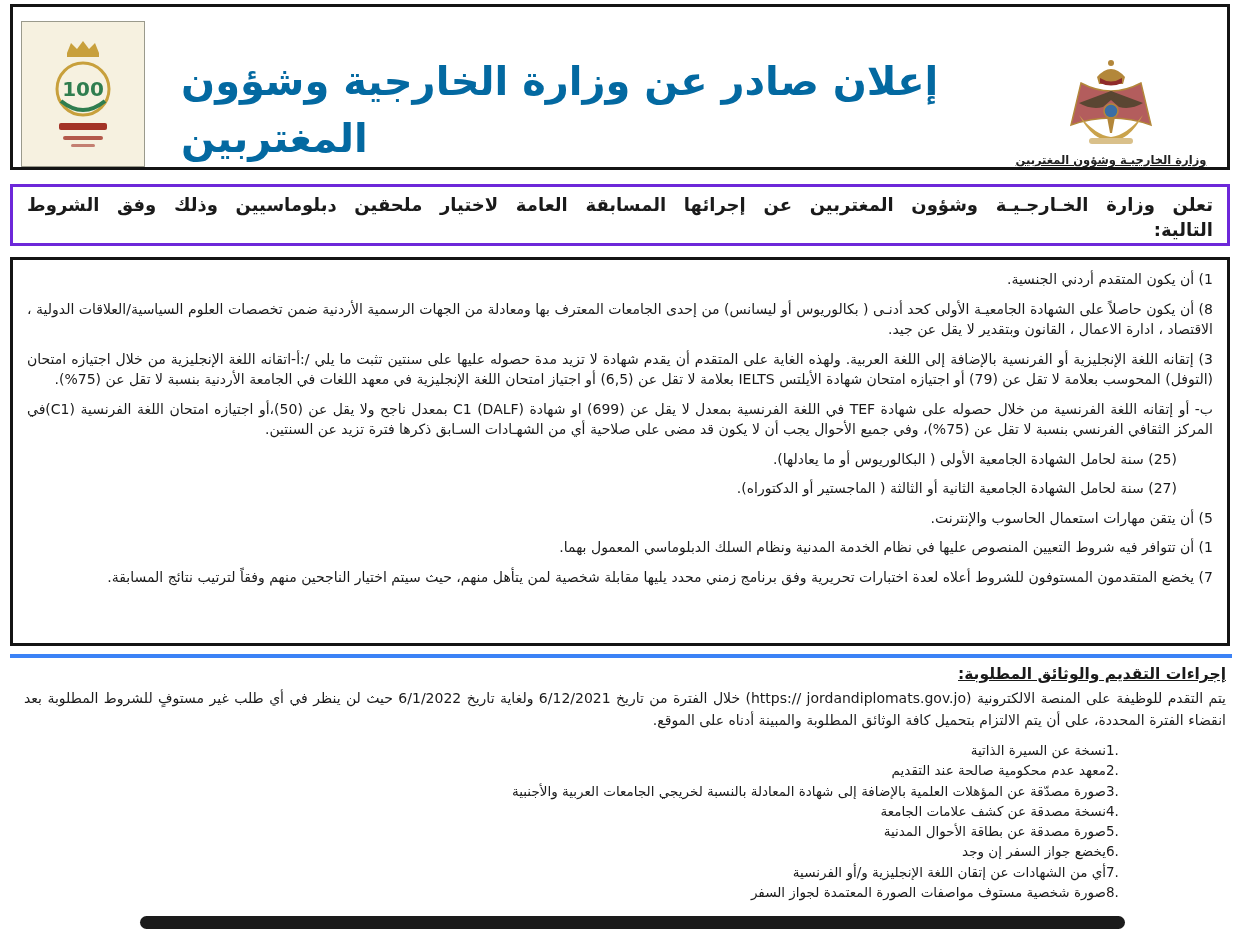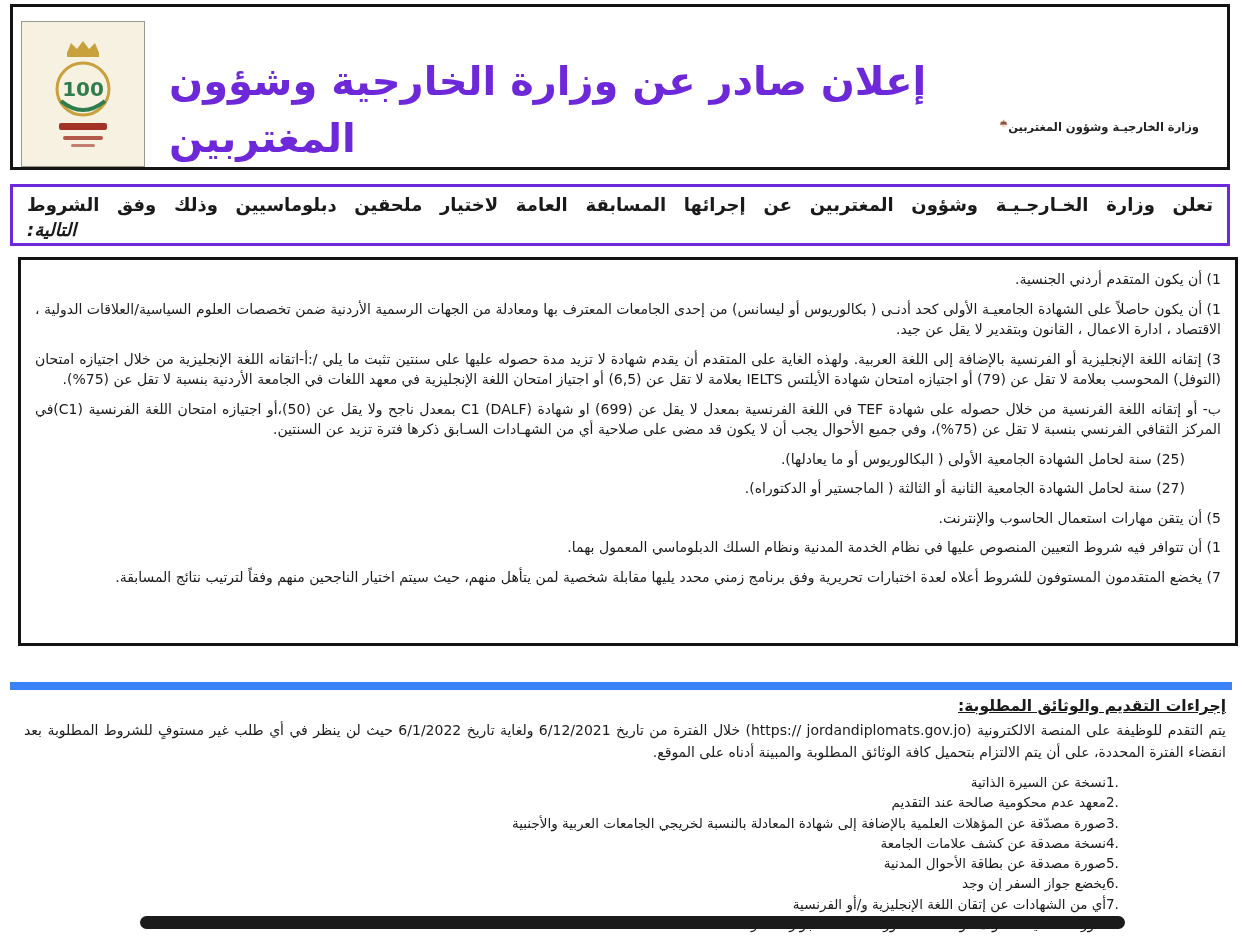--- a/index.html
+++ b/index.html
@@ -29,36 +29,38 @@
     border: 1px solid #9a9a8c;
     background: #f6f1e0;
     display: flex;
     flex-direction: column;
     align-items: center;
     justify-content: center;
     flex: 0 0 auto;
   }
   .main-title {
     flex: 1 1 auto;
-    margin: 0 24px 0 24px;
+    margin: 0 24px 0 36px;
     direction: rtl;
     text-align: left;
     font-size: 40px;
     line-height: 57px;
     font-weight: bold;
-    color: #6d28d9;
+    color: #0369a1;
     max-width: 800px;
   }
   .emblem-wrap {
     flex: 0 0 auto;
     width: 200px;
     display: flex;
+    flex-direction: column;
     align-items: center;
     justify-content: center;
     padding-left: 6px;
+    text-decoration: underline;
   }
   .emblem-caption {
     direction: rtl;
     font-size: 11.5px;
     font-weight: bold;
     white-space: nowrap;
     margin-top: 8px;
     color: #222;
   }
 
@@ -71,48 +73,47 @@
     box-sizing: content-box;
     padding: 0;
   }
   .intro-inner { padding: 5px 14px; direction: rtl; }
   .intro-line1 {
     font-size: 18px; font-weight: bold; line-height: 25px;
     text-align: justify; text-align-last: justify;
   }
   .intro-line2 {
     font-size: 18px; font-weight: bold; line-height: 25px;
-    text-align: left;
-    font-style: italic;
+    text-align: right;
   }
 
   
   .conditions-box {
     position: absolute;
-    left: 18px; top: 257px;
+    left: 10px; top: 257px;
     width: 1186px; height: 365px;
     border: 3px solid #141414;
     padding: 9px 14px;
     direction: rtl;
     overflow: hidden;
   }
   .condition-item {
     font-size: 14px;
     line-height: 20.5px;
     text-align: justify;
     margin-bottom: 9px;
   }
   .condition-item.indent { padding-right: 36px; }
 
   
   .procedures {
     position: absolute;
-    left: 10px; top: 682px;
+    left: 10px; top: 654px;
     width: 1222px;
-    border-top: 8px solid #3b82f6;
+    border-top: 4px solid #3b82f6;
     direction: rtl;
   }
   .proc-heading {
     margin: 7px 6px 0 0;
     font-size: 15.5px;
     font-weight: bold;
     text-decoration: underline;
     text-align: right;
   }
   .proc-intro {
@@ -196,21 +197,21 @@
     <div class="intro-inner">
       <div class="intro-line1">تعلن وزارة الخـارجـيـة وشؤون المغتربين عن إجرائها المسابقة العامة لاختيار ملحقين دبلوماسيين وذلك وفق الشروط</div>
       <div class="intro-line2">التالية:</div>
     </div>
   </div>
 
   <div class="conditions-box">
 
       <div class="condition-item">1) أن يكون المتقدم أردني الجنسية.</div>
 
-      <div class="condition-item">1) أن يكون حاصلاً على الشهادة الجامعيـة الأولى كحد أدنـى ( بكالوريوس أو ليسانس)  من إحدى الجامعات المعترف بها ومعادلة من الجهات الرسمية الأردنية ضمن تخصصات العلوم السياسية/العلاقات الدولية ، الاقتصاد ، ادارة الاعمال ، القانون وبتقدير لا يقل عن جيد.</div>
+      <div class="condition-item">8) أن يكون حاصلاً على الشهادة الجامعيـة الأولى كحد أدنـى ( بكالوريوس أو ليسانس)  من إحدى الجامعات المعترف بها ومعادلة من الجهات الرسمية الأردنية ضمن تخصصات العلوم السياسية/العلاقات الدولية ، الاقتصاد ، ادارة الاعمال ، القانون وبتقدير لا يقل عن جيد.</div>
 
       <div class="condition-item">3) إتقانه اللغة الإنجليزية أو الفرنسية بالإضافة إلى اللغة العربية. ولهذه الغاية على المتقدم أن يقدم شهادة لا تزيد مدة حصوله عليها على سنتين تثبت ما يلي /:أ-اتقانه اللغة الإنجليزية من خلال اجتيازه امتحان (التوفل) المحوسب بعلامة لا تقل عن (79) أو اجتيازه امتحان شهادة الأيلتس IELTS بعلامة لا تقل عن (6,5) أو اجتياز امتحان اللغة الإنجليزية في معهد اللغات في الجامعة الأردنية بنسبة لا تقل عن (75%).</div>
 
       <div class="condition-item">ب- أو إتقانه اللغة الفرنسية من خلال حصوله على شهادة TEF في اللغة الفرنسية بمعدل لا يقل عن (699) او شهادة C1 (DALF) بمعدل ناجح ولا يقل عن (50)،أو اجتيازه امتحان اللغة الفرنسية (C1)في المركز الثقافي الفرنسي بنسبة لا تقل عن (75%)، وفي جميع الأحوال يجب أن لا يكون قد مضى على صلاحية أي من الشهـادات السـابق ذكرها فترة تزيد عن السنتين.</div>
 
 
       <div class="condition-item indent">(25) سنة لحامل الشهادة الجامعية الأولى ( البكالوريوس أو ما يعادلها).</div>
 
       <div class="condition-item indent">(27) سنة لحامل الشهادة الجامعية الثانية أو الثالثة ( الماجستير أو الدكتوراه).</div>
 

